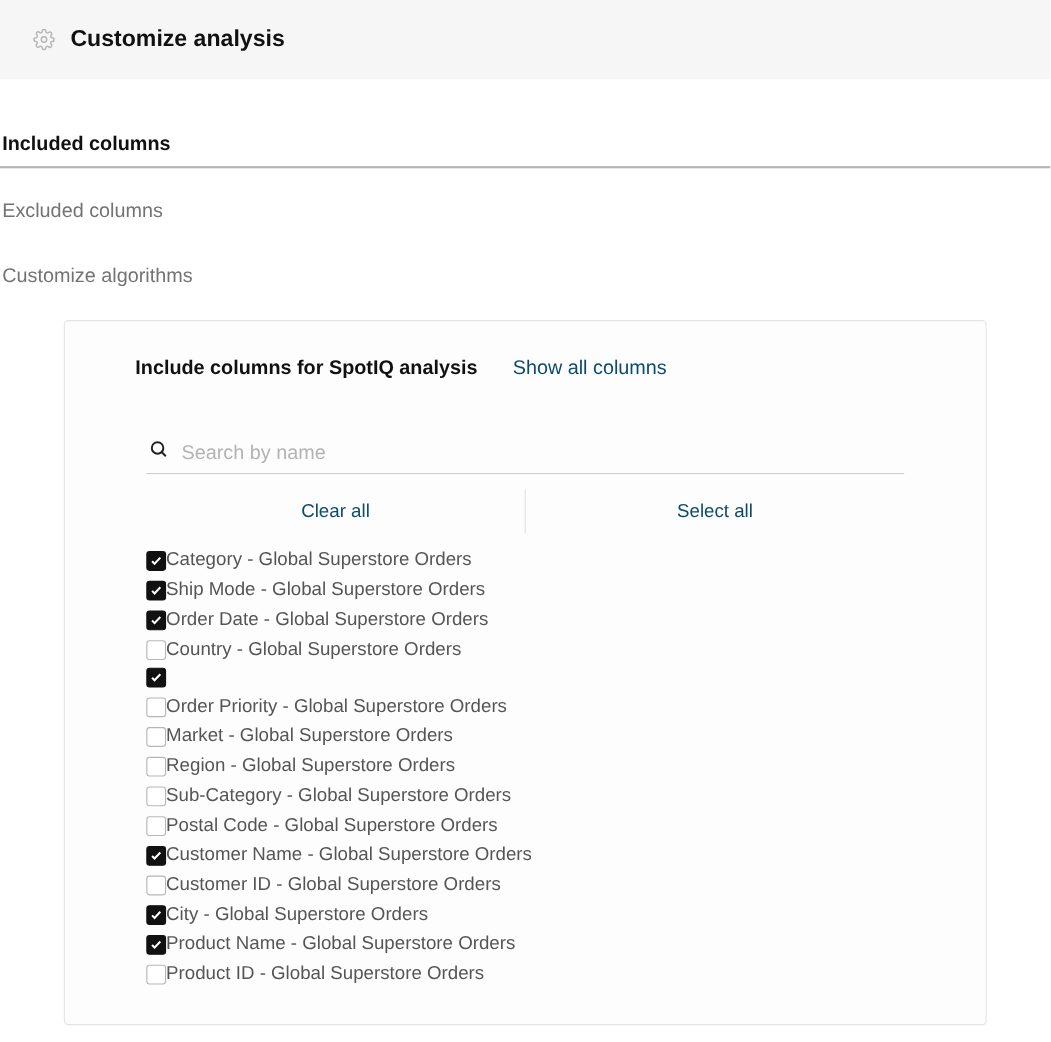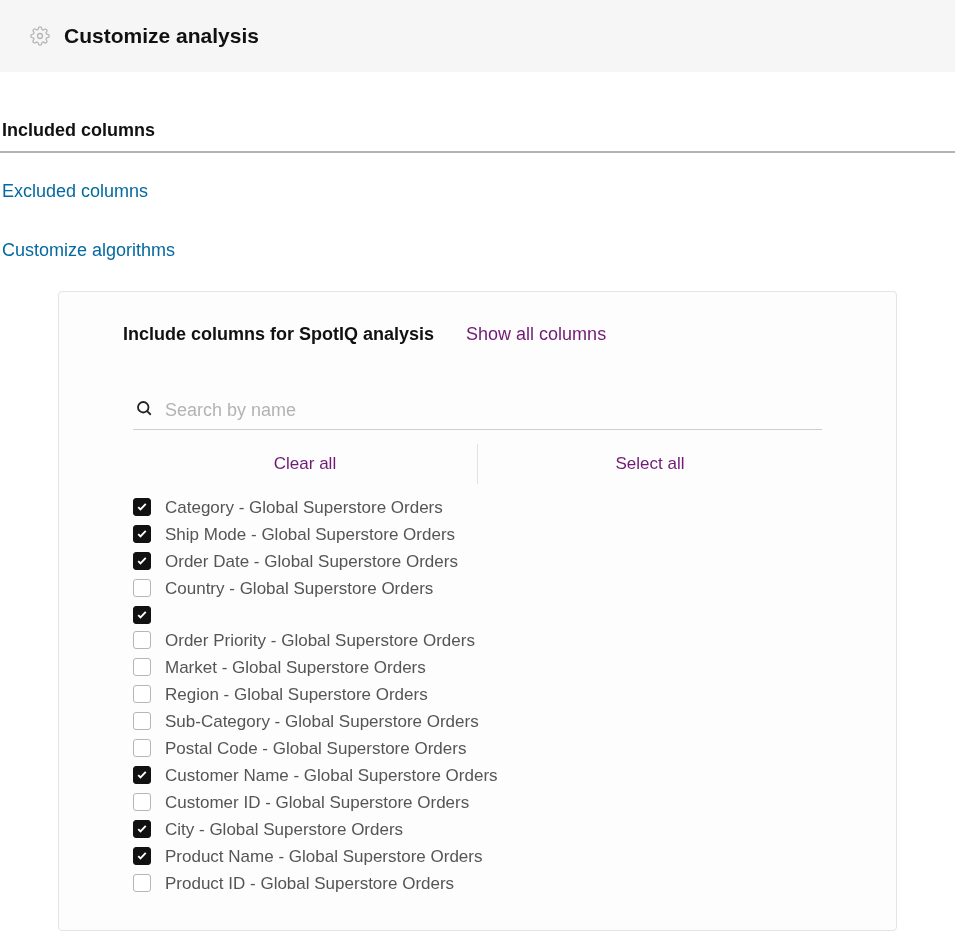--- a/index.html
+++ b/index.html
@@ -36,21 +36,21 @@
     .tabs {
       display: flex;
       justify-content: flex-start;
       gap: 22px;
       margin-top: 42px;
       margin-bottom: 20px;
       flex-direction: column;
     }
     .tab {
       font-size: 18px;
-      color: #0369a1;
+      color: #737373;
       padding: 6px 2px 10px;
       cursor: pointer;
       position: relative;
     }
     .tab.active {
       font-weight: 700;
       color: #111;
       border-bottom: 2px solid #b4b4b4;
     }
 
@@ -67,21 +67,21 @@
       align-items: center;
       gap: 32px;
       margin-bottom: 48px;
     }
     .panel-header .title {
       font-size: 18px;
       font-weight: 700;
       color: #111;
     }
     .link {
-      color: #701a75;
+      color: #0c4a6e;
       font-size: 18px;
       cursor: pointer;
       text-align: right;
     }
 
     
     .search {
       display: flex;
       align-items: flex-end;
       gap: 12px;
@@ -117,22 +117,21 @@
 
     
     .col-list {
       display: flex;
       flex-direction: column;
       gap: 7px;
       margin: 0 10px;
     }
     .col-item {
       display: flex;
-      align-items: flex-start;
-      gap: 14px;
+      align-items: flex-end;
       cursor: pointer;
     }
     .cb {
       width: 18px; height: 18px;
       border: 1.5px solid #b6b6b6;
       border-radius: 3px;
       display: flex;
       align-items: center;
       justify-content: center;
       flex-shrink: 0;

